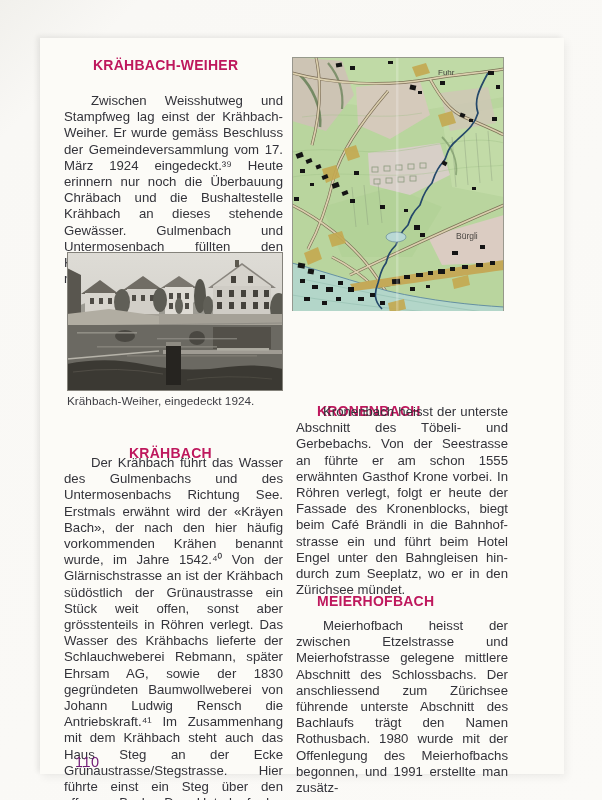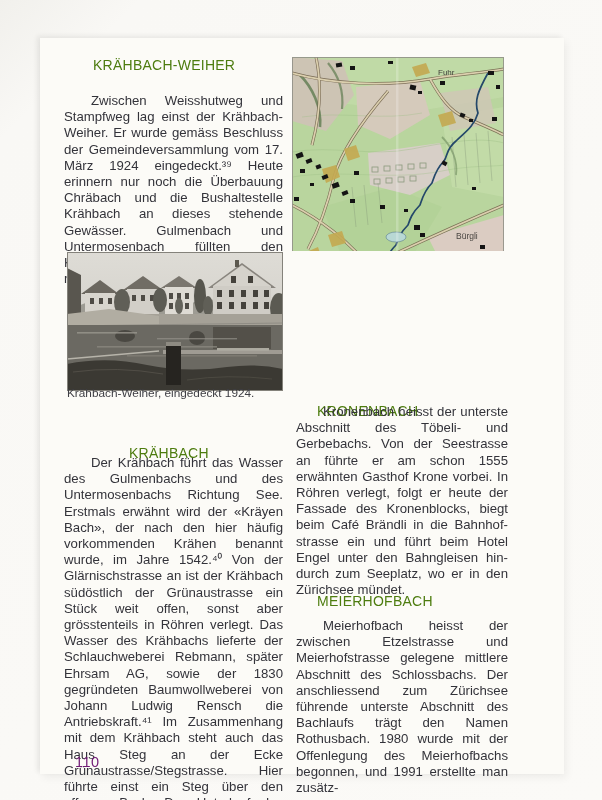--- a/index.html
+++ b/index.html
@@ -8,21 +8,21 @@
     background:linear-gradient(135deg,#f1f0ec 0%,#f9f8f5 10%,#fbfaf7 100%);
     font-family:"Liberation Sans",sans-serif;
   }
   .scan{position:relative;width:602px;height:800px;}
   .page{
     position:absolute;left:40px;top:38px;width:524px;height:736px;
     background:#fcfbf7;
     box-shadow:-3px -2px 5px rgba(0,0,0,.07),3px 4px 8px rgba(0,0,0,.05);
   }
   .heading{
-    position:absolute;font-size:14px;font-weight:400;color:#4d7c0f;
+    position:absolute;font-size:14px;font-weight:700;color:#be185d;
     letter-spacing:.25px;white-space:nowrap;
   }
   .body-par{
     position:absolute;font-size:13.2px;line-height:16.2px;color:#33333a;
     text-align:justify;text-indent:27px;hyphens:manual;-webkit-hyphens:manual;
   }
   .col-l{left:24px;width:219px;}
   .col-r{left:256px;width:212px;}
   .caption{
     position:absolute;font-size:11.8px;line-height:14.6px;color:#3e3e44;
@@ -124,29 +124,29 @@
         <path d="M0,112 Q40,104 80,113 Q120,121 160,115 Q190,111 216,117 L216,139 L0,139 Z" fill="#3b3933"></path>
         <path d="M6,120 Q50,114 96,122" stroke="#56534b" stroke-width="1" fill="none" opacity=".8"></path>
         <path d="M120,128 Q160,122 205,127" stroke="#504d45" stroke-width="1" fill="none" opacity=".8"></path>
 
         <rect x="99" y="90" width="15" height="43" fill="#262420"></rect>
         <rect x="99" y="90" width="15" height="4" fill="#8e8b82"></rect>
         <rect x="0.5" y="0.5" width="215" height="138" fill="none" stroke="#84827b" stroke-width="1"></rect>
       </svg>
     </div>
 
-    <div class="caption" style="left:27px;top:348px;width:216px;">Krähbach-Weiher, eingedeckt 1924.</div>
+    <div class="caption" style="left:27px;top:356px;width:216px;">Krähbach-Weiher, eingedeckt 1924.</div>
 
     <div class="heading" style="left:53px;top:407px;margin-left:36px;">KRÄHBACH</div>
 
     <div class="body-par col-l" style="top:417px;">Der Krähbach führt das Wasser des Gulmenbachs und des Untermosenbachs Richtung See. Erstmals erwähnt wird der «Kräyen Bach», der nach den hier häufig vorkommenden Krähen benannt wurde, im Jahre 1542.⁴⁰ Von der Glärnisch­strasse an ist der Krähbach südöstlich der Grün­austrasse ein Stück weit offen, sonst aber grösstenteils in Röhren verlegt. Das Was­ser des Krähbachs lieferte der Schlauch­weberei Rebmann, später Ehrsam AG, sowie der 1830 gegründeten Baumwoll­weberei von Johann Ludwig Rensch die Antriebskraft.⁴¹ Im Zusammenhang mit dem Krähbach steht auch das Haus Steg an der Ecke Grünaustrasse/Stegstrasse. Hier führte einst ein Steg über den offenen Bach. Der Unterlauf des Krähbachs heisst Sagenbach.</div>
 
     <div class="page-number">110</div>
 
-    <div class="figure" style="left:252px;top:19px;width:212px;height:194px;">
+    <div class="figure" style="left:252px;top:19px;width:212px;height:254px;">
       <svg width="212" height="265" viewBox="0 0 212 265">
         <rect width="212" height="265" fill="#b9d59e"></rect>
         <polygon points="0,0 212,0 212,40 120,55 40,45 0,30" fill="#c3dcaa" opacity=".7"></polygon>
         <polygon points="30,150 100,130 150,150 120,200 50,200" fill="#aed093" opacity=".55"></polygon>
         <polygon points="150,60 212,50 212,140 160,130" fill="#c8dfae" opacity=".6"></polygon>
 
         <polygon points="0,0 50,4 62,38 34,74 0,64" fill="#cdc4b4"></polygon>
         <polygon points="64,30 128,24 138,58 98,82 66,68" fill="#d5cabb"></polygon>
         <polygon points="76,96 148,86 158,118 118,138 78,128" fill="#d7cfc7"></polygon>
         <polygon points="148,36 196,30 204,66 158,74" fill="#d0c6b6" opacity=".8"></polygon>

